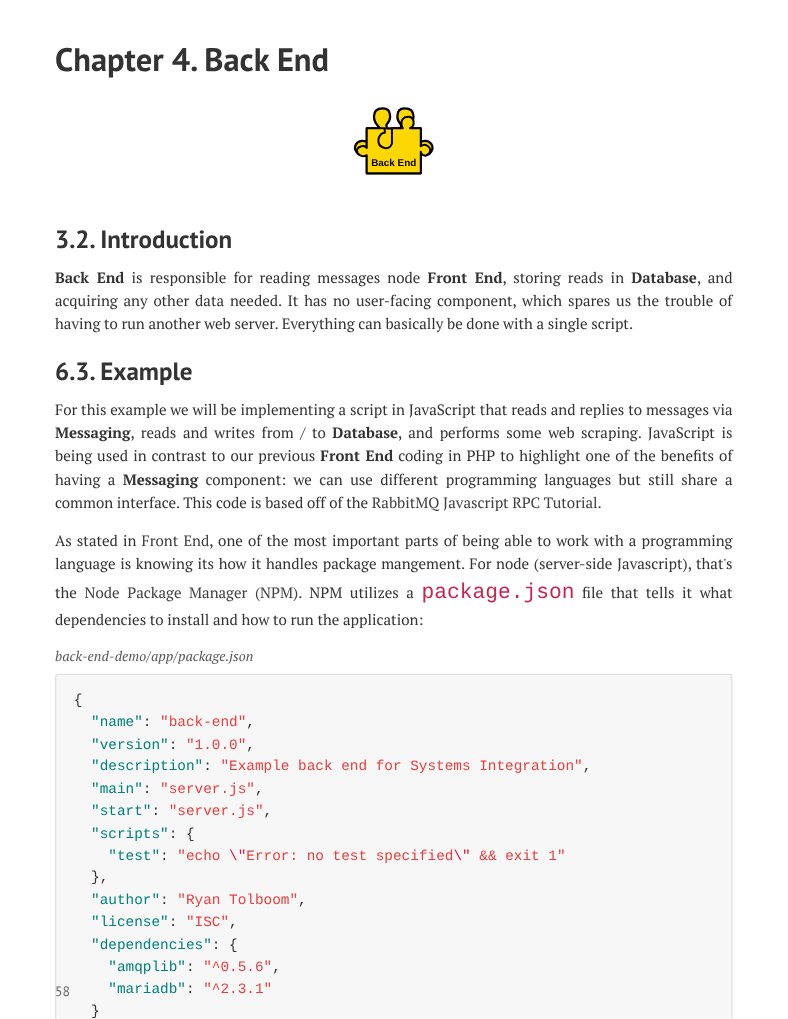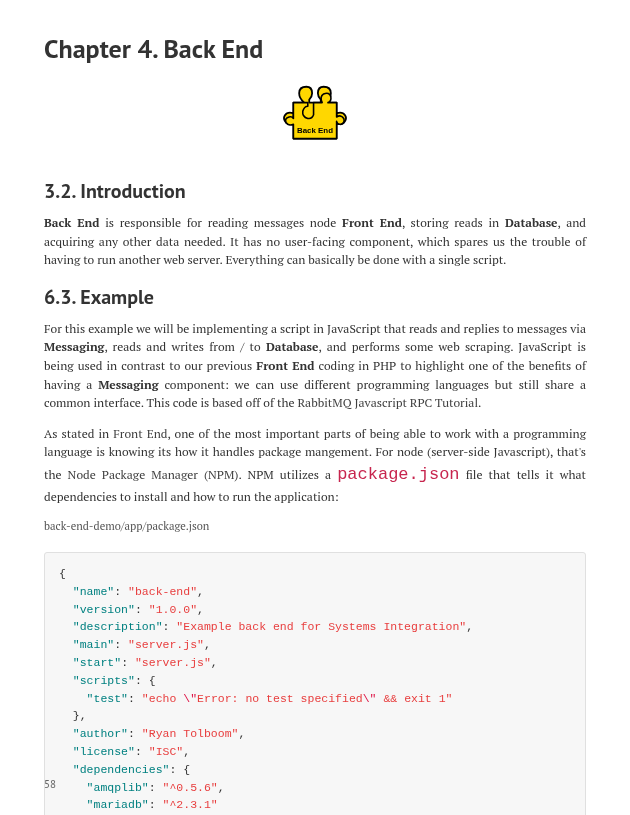--- a/index.html
+++ b/index.html
@@ -45,42 +45,43 @@
     .link {
       color: #404040;
       text-decoration: none;
     }
     .code-inline {
       font-family: 'Courier New', Courier, monospace;
       color: #c7254e;
       font-size: 17px;
     }
     .caption {
+      font-style: italic;
       font-size: 11px;
       color: #555;
-      margin-bottom: 19px;
+      margin-bottom: 6px;
     }
     .code-block {
       background: #f7f7f7;
       border: 1px solid #e0e0e0;
       border-radius: 3px;
       padding: 12px 14px;
       font-family: 'Courier New', Courier, monospace;
       font-size: 11.5px;
       line-height: 1.55;
       color: #333;
       white-space: pre;
       margin-bottom: 14px;
     }
     .key { color: #008080; }
     .str { color: #e83e3e; }
     .esc { color: #d14; }
     .page-num {
       position: absolute;
-      bottom: 24px;
+      bottom: 14px;
       left: 44px;
       font-size: 11px;
       color: #666;
       font-family: 'PT Sans', Helvetica, Arial, sans-serif;
     }
   </style>
 </head>
 <body>
 
 <h1>Chapter 4. Back End</h1>

